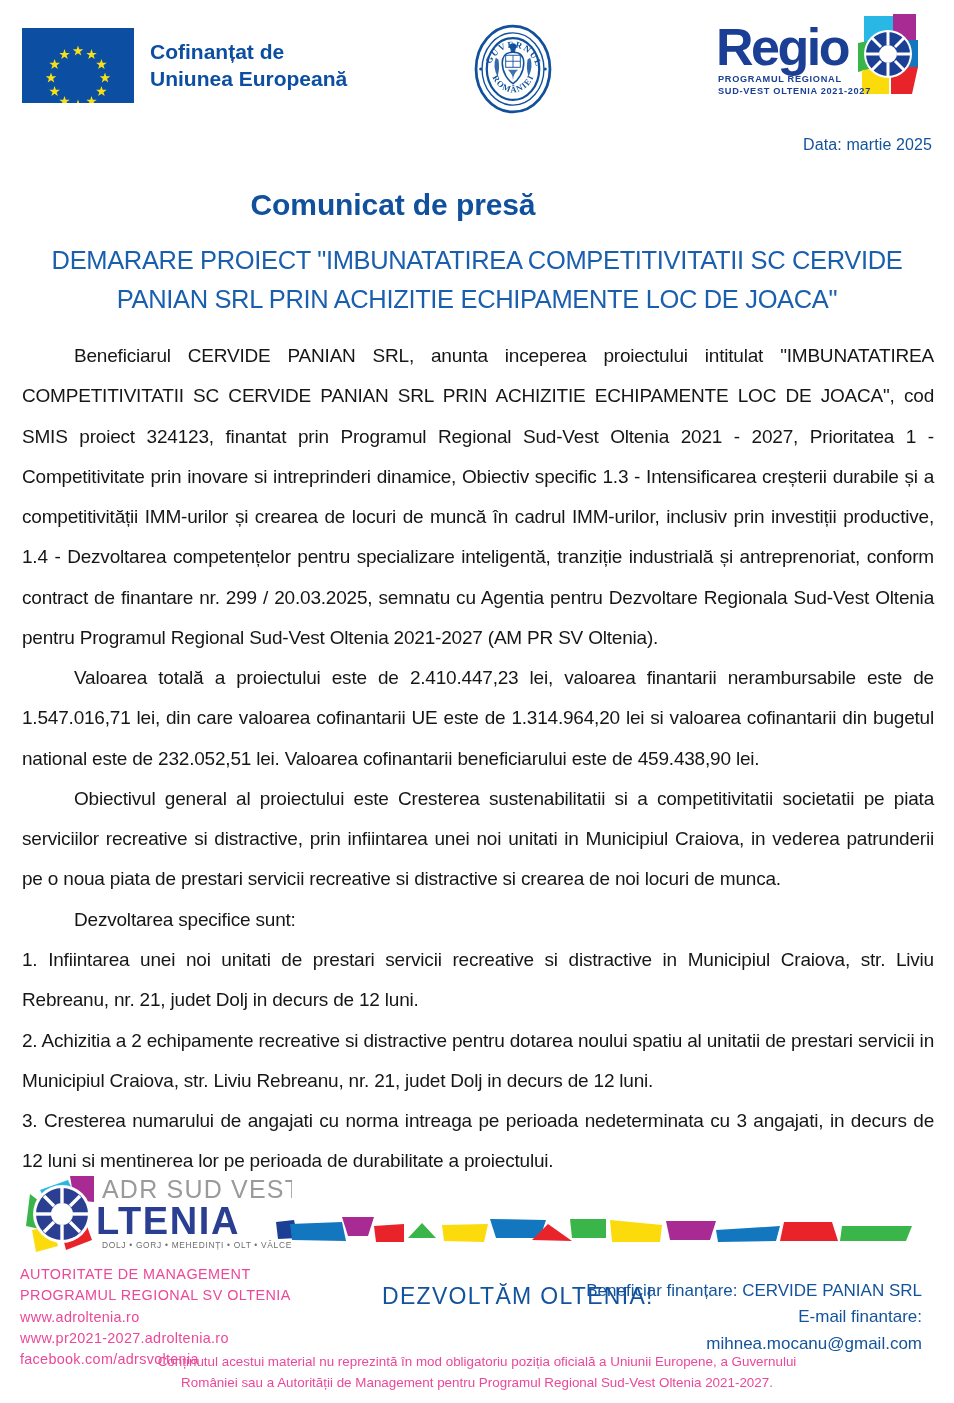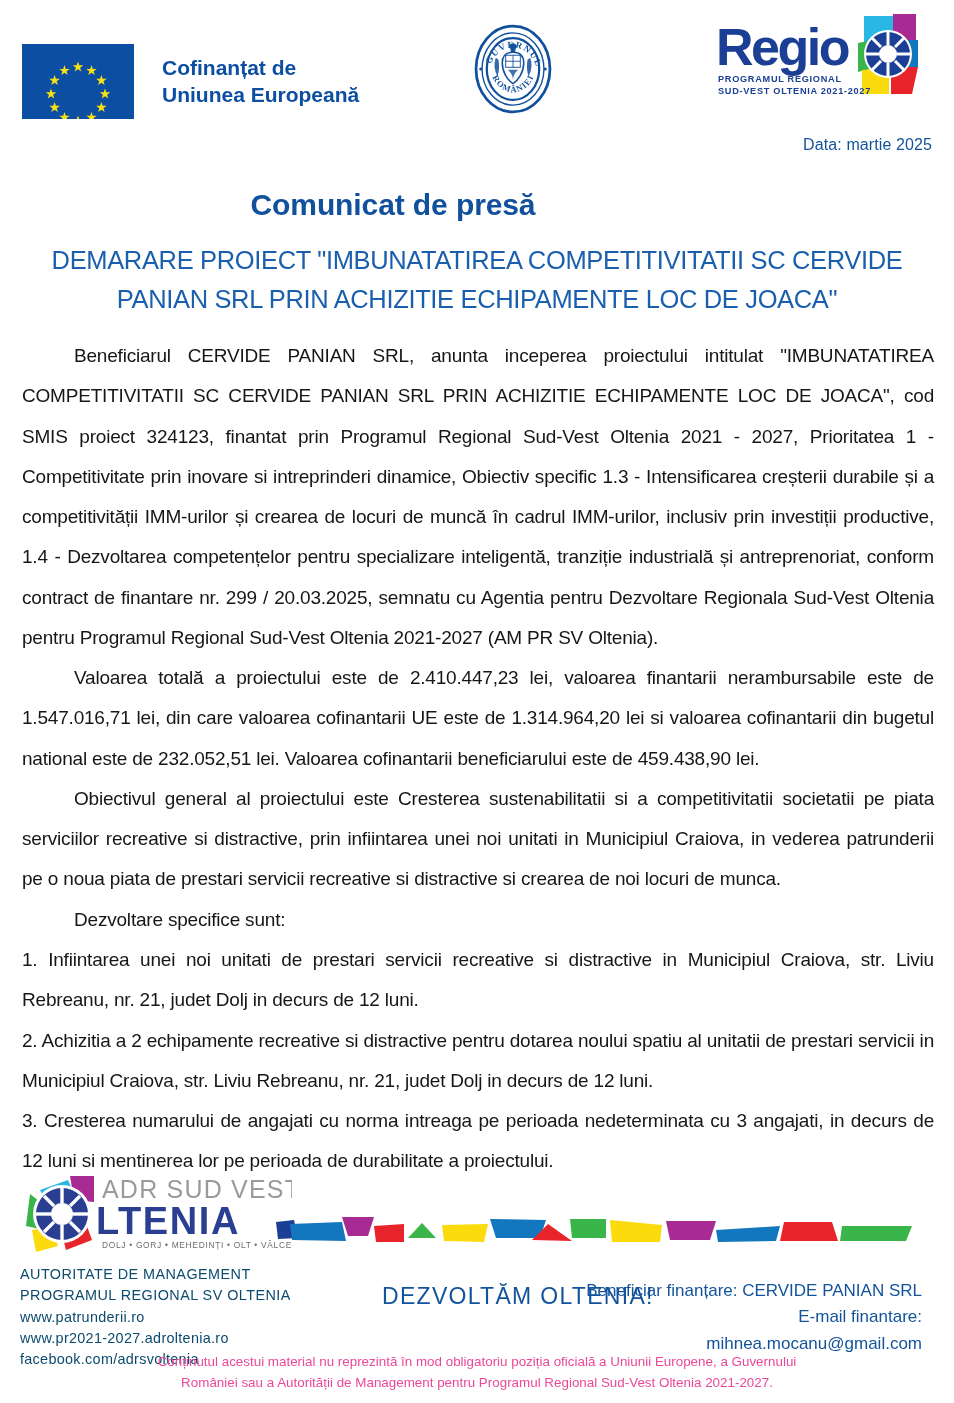--- a/index.html
+++ b/index.html
@@ -20,24 +20,24 @@
   
   .header {
     position: absolute;
     top: 0; left: 0;
     width: 954px;
     height: 126px;
   }
   .eu-block {
     position: absolute;
     left: 22px;
-    top: 44px;
+    top: 28px;
     display: flex;
     align-items: center;
-    gap: 28px;
+    gap: 16px;
   }
   .eu-flag {
     width: 112px;
     height: 75px;
     background: #0b4ea2;
     position: relative;
     flex: none;
   }
   .eu-stars {
     position: absolute;
@@ -147,21 +147,21 @@
     left: 276px;
     top: 48px;
     width: 660px;
     height: 42px;
   }
   .am-block {
     position: absolute;
     left: 20px;
     top: 104px;
     font-family: "Liberation Sans", sans-serif;
-    color: #0c4a6e;
+    color: #ec4899;
     font-size: 14.4px;
     line-height: 1.48;
     letter-spacing: 0.3px;
   }
   .am-block .caps {
     letter-spacing: 0.45px;
   }
   .slogan {
     position: absolute;
     left: 382px;
@@ -284,21 +284,21 @@
 
 <div class="date-line">Data: martie 2025</div>
 
 <h1 class="doc-title">Comunicat de presă</h1>
 <h2 class="doc-subtitle">DEMARARE PROIECT "IMBUNATATIREA COMPETITIVITATII SC CERVIDE PANIAN SRL PRIN ACHIZITIE ECHIPAMENTE LOC DE JOACA"</h2>
 
 <div class="body-copy">
   <p class="indent">Beneficiarul CERVIDE PANIAN SRL, anunta inceperea proiectului intitulat "IMBUNATATIREA COMPETITIVITATII SC CERVIDE PANIAN SRL PRIN ACHIZITIE ECHIPAMENTE LOC DE JOACA", cod SMIS proiect 324123, finantat prin Programul Regional Sud-Vest Oltenia 2021 - 2027, Prioritatea 1 - Competitivitate prin inovare si intreprinderi dinamice, Obiectiv specific 1.3 - Intensificarea creșterii durabile și a competitivității IMM-urilor și crearea de locuri de muncă în cadrul IMM-urilor, inclusiv prin investiții productive, 1.4 - Dezvoltarea competențelor pentru specializare inteligentă, tranziție industrială și antreprenoriat, conform contract de finantare nr. 299 / 20.03.2025, semnatu cu Agentia pentru Dezvoltare Regionala Sud-Vest Oltenia pentru Programul Regional Sud-Vest Oltenia 2021-2027 (AM PR SV Oltenia).</p>
   <p class="indent">Valoarea totală a proiectului este de 2.410.447,23 lei, valoarea finantarii nerambursabile este de 1.547.016,71 lei, din care valoarea cofinantarii UE este de 1.314.964,20 lei si valoarea cofinantarii din bugetul national este de 232.052,51 lei. Valoarea cofinantarii beneficiarului este de 459.438,90 lei.</p>
   <p class="indent">Obiectivul general al proiectului este Cresterea sustenabilitatii si a competitivitatii societatii pe piata serviciilor recreative si distractive, prin infiintarea unei noi unitati in Municipiul Craiova, in vederea patrunderii pe o noua piata de prestari servicii recreative si distractive si crearea de noi locuri de munca.</p>
-  <p class="indent">Dezvoltare specifice sunt:</p>
+  <p class="indent">Dezvoltarea specifice sunt:</p>
   <p>1. Infiintarea unei noi unitati de prestari servicii recreative si distractive in Municipiul Craiova, str. Liviu Rebreanu, nr. 21, judet Dolj in decurs de 12 luni.</p>
   <p>2. Achizitia a 2 echipamente recreative si distractive pentru dotarea noului spatiu al unitatii de prestari servicii in Municipiul Craiova, str. Liviu Rebreanu, nr. 21, judet Dolj in decurs de 12 luni.</p>
   <p>3. Cresterea numarului de angajati cu norma intreaga pe perioada nedeterminata cu 3 angajati, in decurs de 12 luni si mentinerea lor pe perioada de durabilitate a proiectului.</p>
 </div>
 
 <div class="footer">
 
   <div class="adr-logo">
     <svg viewBox="0 0 278 92" width="278" height="92">
 
@@ -341,21 +341,21 @@
       <polygon points="390,13 440,13 434,32 394,32" fill="#a82a93"></polygon>
       <polygon points="440,22 504,18 500,33 442,34" fill="#1277bf"></polygon>
       <polygon points="508,14 556,14 562,33 504,33" fill="#e8242a"></polygon>
       <polygon points="566,18 636,18 630,33 564,33" fill="#3ab54a"></polygon>
     </svg>
   </div>
 
   <div class="am-block">
     <div class="caps">AUTORITATE DE MANAGEMENT</div>
     <div class="caps">PROGRAMUL REGIONAL SV OLTENIA</div>
-    <div>www.patrunderii.ro</div>
+    <div>www.adroltenia.ro</div>
     <div>www.pr2021-2027.adroltenia.ro</div>
     <div>facebook.com/adrsvoltenia</div>
   </div>
 
   <div class="slogan">DEZVOLTĂM OLTENIA!</div>
 
   <div class="beneficiary">
     <div>Beneficiar finanțare: CERVIDE PANIAN SRL</div>
     <div>E-mail finantare:</div>
     <div>mihnea.mocanu@gmail.com</div>

